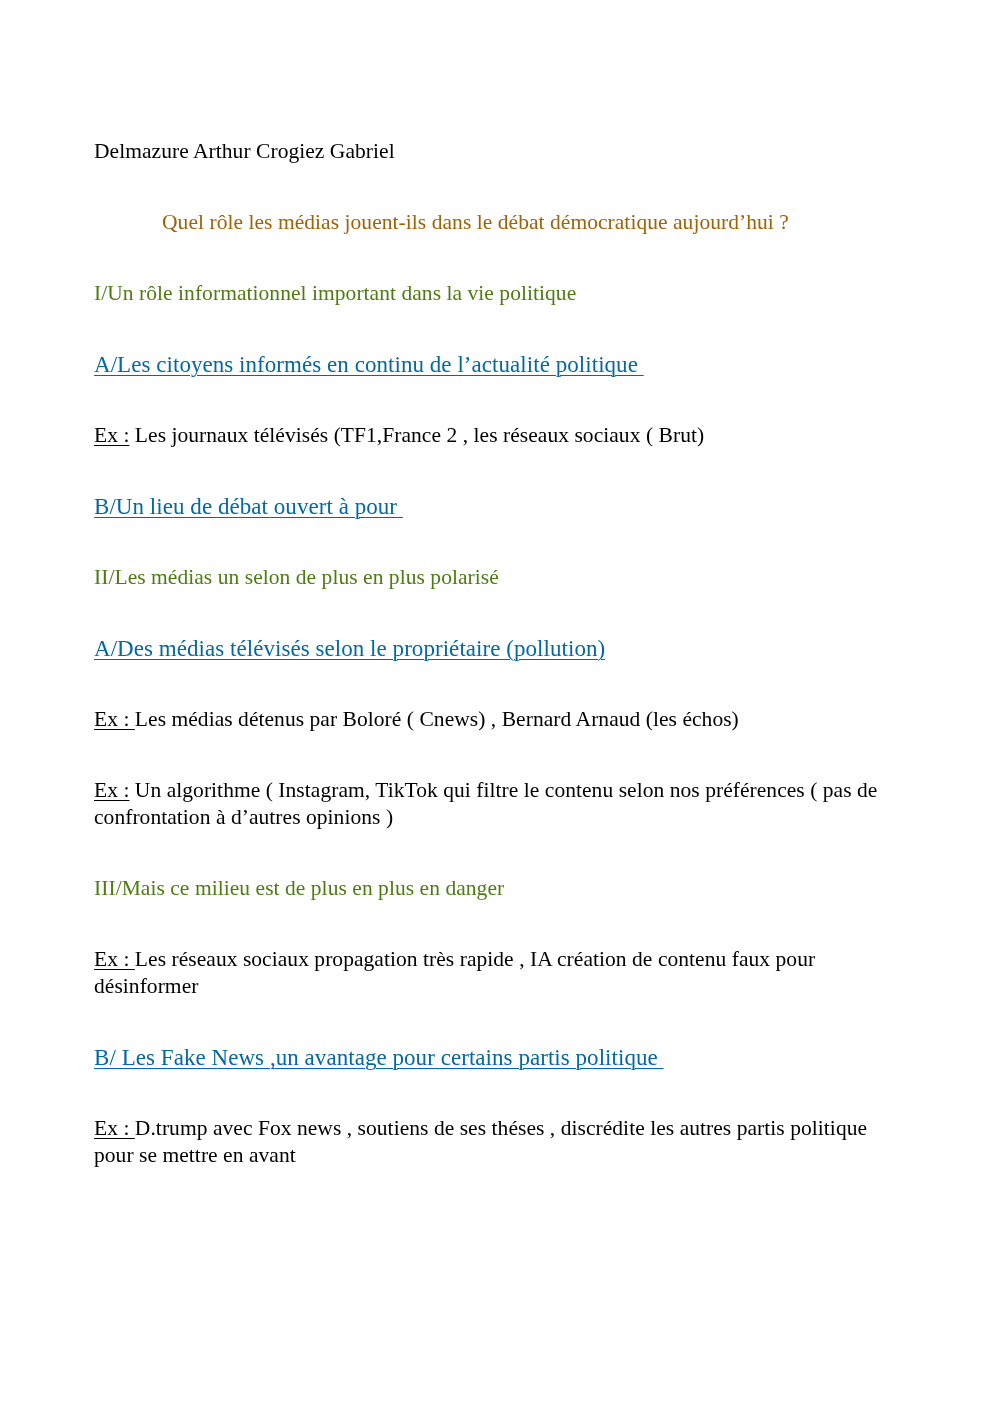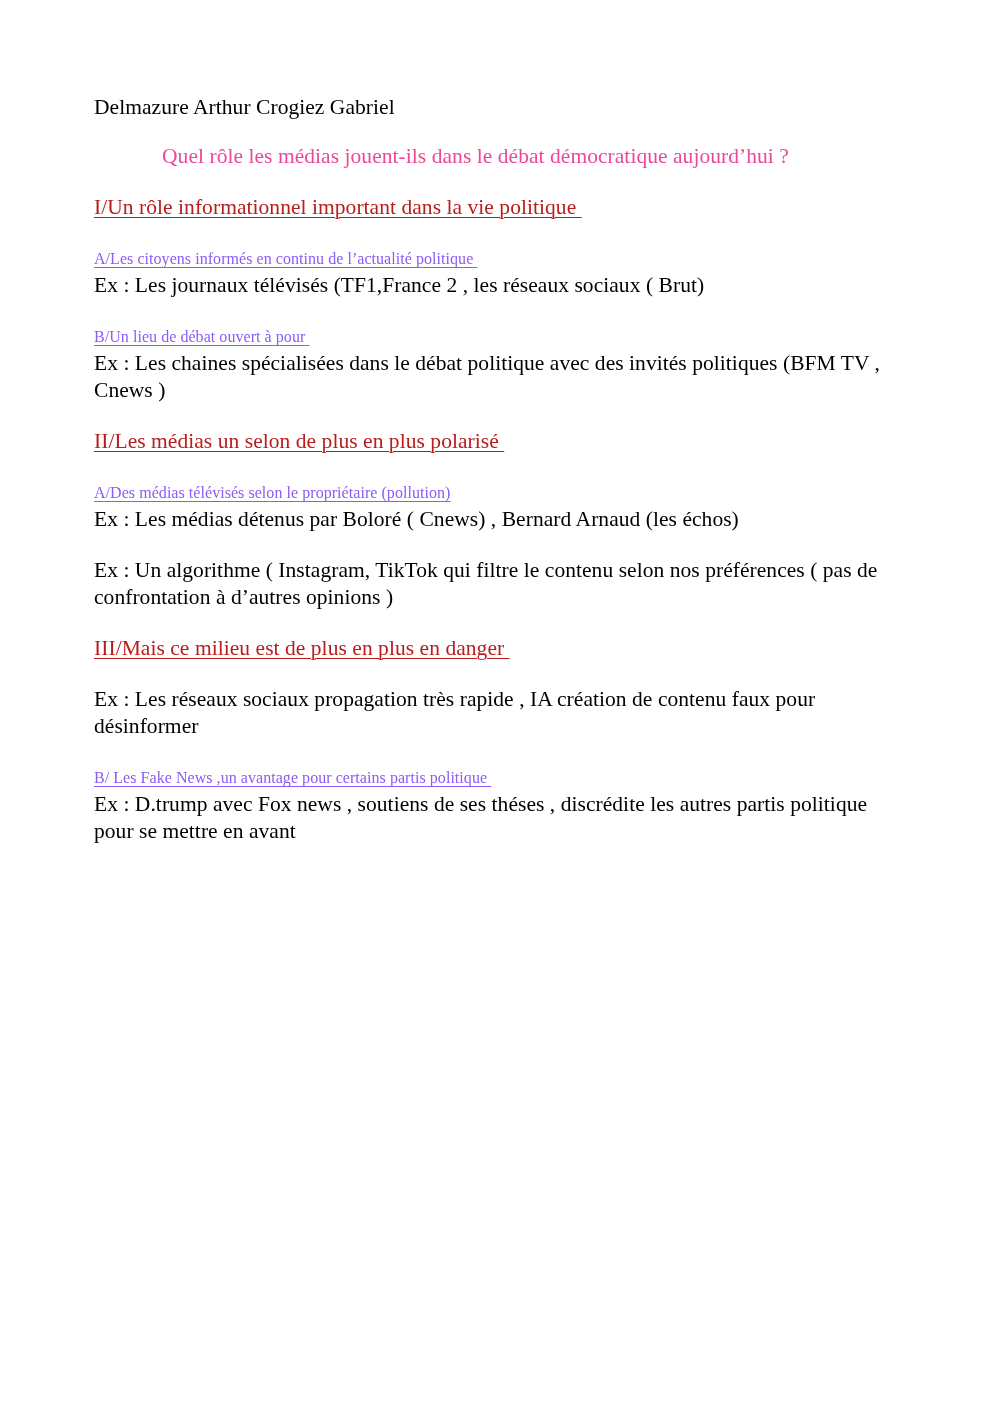--- a/index.html
+++ b/index.html
@@ -27,58 +27,59 @@
     position: absolute;
     left: 94px;
     top: 94px;
     width: 800px;
   }
   .line {
     font-size: 21.5px;
     line-height: 27px;
     white-space: pre-wrap;
     letter-spacing: 0.05px;
+    margin-top: 44px;
   }
   .author {
     font-size: 21.5px;
     line-height: 27px;
     color: #000000;
     margin-bottom: 22px;
   }
   .title {
     font-size: 21.5px;
     line-height: 27px;
-    color: #ec4899;
+    color: #a16207;
     text-indent: 68px;
     margin-bottom: 24px;
   }
   .roman {
     font-size: 21.5px;
     line-height: 27px;
-    color: #b91c1c;
-    text-decoration: underline;
+    color: #4d7c0f;
     text-underline-offset: 3px;
     text-decoration-thickness: 1px;
     margin-bottom: 24px;
   }
   .sub {
-    font-size: 16px;
+    font-size: 23px;
     line-height: 27px;
-    color: #8b5cf6;
+    color: #0369a1;
     text-decoration: underline;
     text-underline-offset: 3px;
     text-decoration-thickness: 1px;
     font-family: Liberation Serif, serif;
   }
   .ex {
     font-size: 21.5px;
     line-height: 27px;
     color: #000000;
   }
   .ex .lbl {
+    text-decoration: underline;
     text-underline-offset: 3px;
     text-decoration-thickness: 1px;
   }
   .block {
     margin-bottom: 24px;
   }
   .nogap { margin-bottom: 0; }
 </style>
 </head>
 <body>
@@ -92,21 +93,20 @@
 
     <div class="roman line">I/Un rôle informationnel important dans la vie politique </div>
 
     <div class="block">
       <div class="sub line">A/Les citoyens informés en continu de l’actualité politique </div>
       <div class="ex line"><span class="lbl">Ex :</span><span> Les journaux télévisés (TF1,France 2 , les réseaux sociaux ( Brut)</span></div>
     </div>
 
     <div class="block">
       <div class="sub line">B/Un lieu de débat ouvert à pour </div>
-      <div class="ex line"><span class="lbl">Ex : </span><span>Les chaines spécialisées dans le débat politique avec des invités politiques (BFM TV , Cnews )</span></div>
     </div>
 
     <div class="roman line">II/Les médias un selon de plus en plus polarisé </div>
 
     <div class="block">
       <div class="sub line">A/Des médias télévisés selon le propriétaire (pollution)</div>
       <div class="ex line"><span class="lbl">Ex : </span><span>Les médias détenus par Boloré ( Cnews) , Bernard Arnaud (les échos)</span></div>
     </div>
 
     <div class="block">

